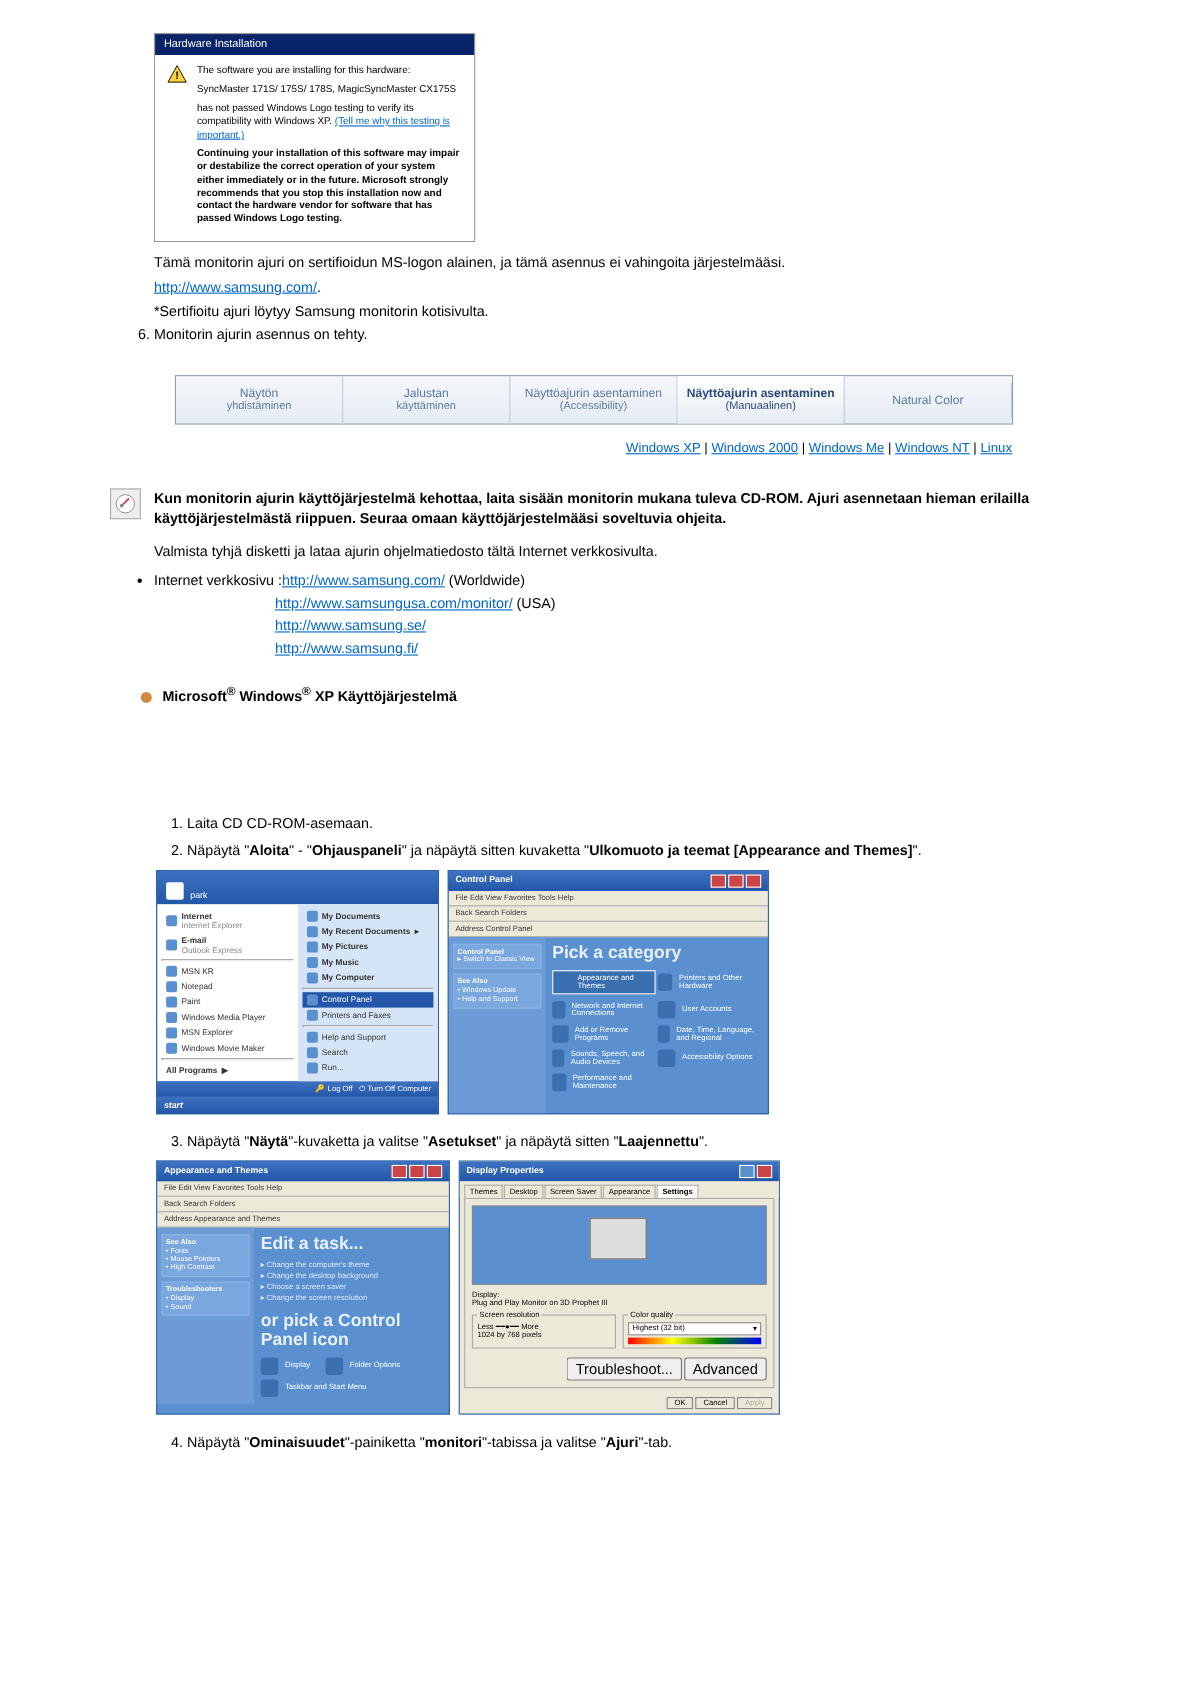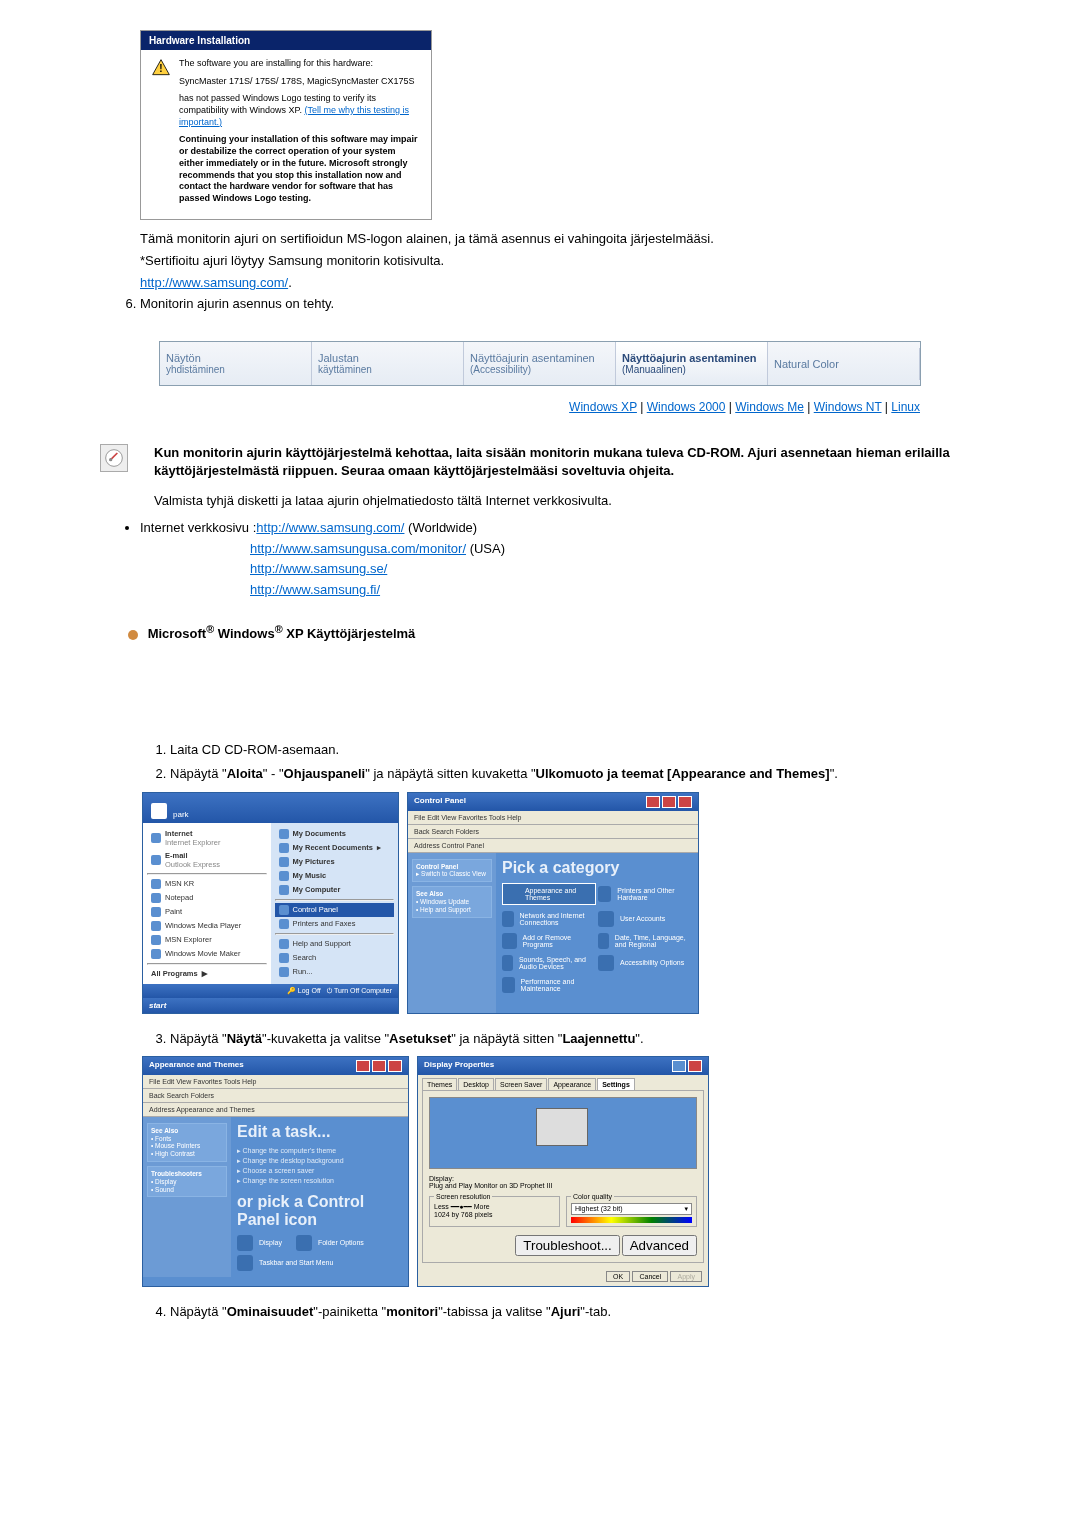--- a/index.html
+++ b/index.html
@@ -19,21 +19,21 @@
   .dialog1 {
     width: 290px;
     margin: 0 0 10px 80px;
     border: 1px solid #999;
     background: #ece9d8;
     font-size: 9px;
   }
   .dialog1 .title {
     background: #0a246a;
     color: #fff;
-    font-weight: bold;
+    font-weight: normal;
     padding: 4px 8px;
     font-size: 10px;
   }
   .dialog1 .body {
     background: #fff;
     padding: 8px 10px;
     display: flex;
     gap: 8px;
   }
   .dialog1 .icon-warn {
@@ -74,20 +74,21 @@
     width: 760px;
     margin: 30px auto 10px auto;
     border: 1px solid #8a9fb0;
     background: linear-gradient(#f4f6fa,#e6ecf4);
     display: flex;
     align-items: center;
     font-size: 11px;
   }
   .navbar .tab {
     flex: 1;
+    text-align: center;
     padding: 10px 6px;
     color: #5a7aa0;
     border-right: 1px solid #c1cadb;
   }
   .navbar .tab.sel {
     color: #2a4a7a;
     font-weight: bold;
     background: linear-gradient(#fff,#e6ecf4);
   }
   .navbar .tab small {
@@ -96,21 +97,21 @@
     font-size: 10px;
   }
   .oslinks {
     text-align: right;
     width: 760px;
     margin: 14px auto 30px auto;
     font-size: 12px;
   }
   .note-row {
     display: flex;
-    gap: 26px;
+    gap: 12px;
     margin: 10px 40px 10px 40px;
   }
   .note-icon {
     width: 26px;
     height: 26px;
     flex: 0 0 26px;
     border: 1px solid #aaa;
     background: #eee;
     display: flex;
     align-items: center;
@@ -392,22 +393,22 @@
       <div class="text">
         <p>The software you are installing for this hardware:</p>
         <p>SyncMaster 171S/ 175S/ 178S, MagicSyncMaster CX175S</p>
         <p><span>has not passed Windows Logo testing to verify its compatibility with Windows XP. </span><span class="link">(Tell me why this testing is important.)</span></p>
         <p class="bold">Continuing your installation of this software may impair or destabilize the correct operation of your system either immediately or in the future. Microsoft strongly recommends that you stop this installation now and contact the hardware vendor for software that has passed Windows Logo testing.</p>
       </div>
     </div>
   </div>
 
   <div class="para">Tämä monitorin ajuri on sertifioidun MS-logon alainen, ja tämä asennus ei vahingoita järjestelmääsi.</div>
+  <div class="para"><a class="link">http://www.samsung.com/</a>.</div>
   <div class="para">*Sertifioitu ajuri löytyy Samsung monitorin kotisivulta.</div>
-  <div class="para"><a class="link">http://www.samsung.com/</a>.</div>
 
   <ol class="num" start="6">
     <li>Monitorin ajurin asennus on tehty.</li>
   </ol>
 
   <div class="navbar">
     <div class="tab"><span>Näytön</span><small>yhdistäminen</small></div>
     <div class="tab"><span>Jalustan</span><small>käyttäminen</small></div>
     <div class="tab"><span>Näyttöajurin asentaminen</span><small>(Accessibility)</small></div>
     <div class="tab sel"><span>Näyttöajurin asentaminen</span><small>(Manuaalinen)</small></div>

